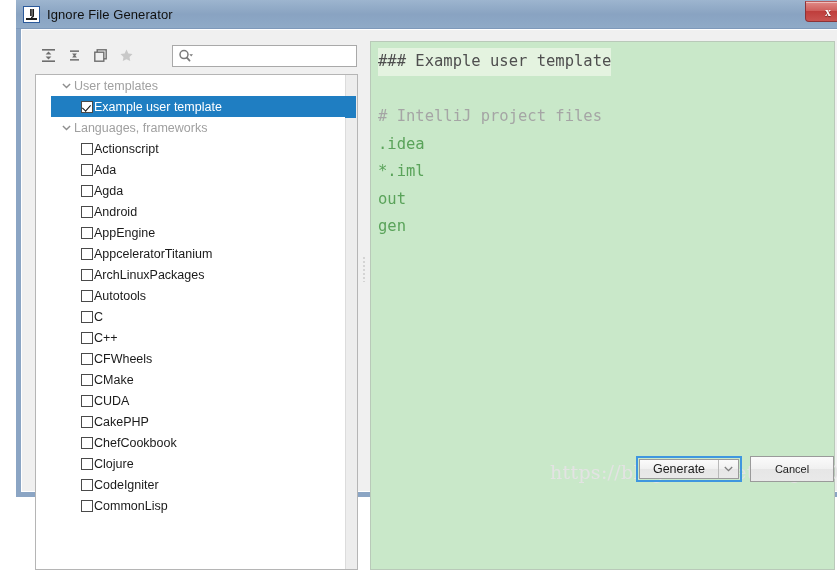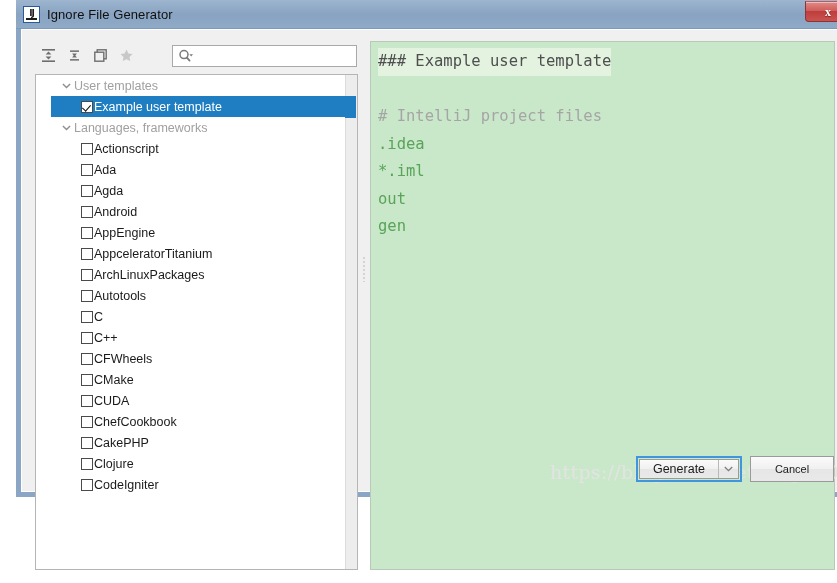--- a/index.html
+++ b/index.html
@@ -480,36 +480,41 @@
                 <span class="row-label">CMake</span>
               </div>
               <div class="tree-row">
                 <span class="indent"></span>
                 <span class="cb"></span>
                 <span class="row-label">CUDA</span>
               </div>
               <div class="tree-row">
                 <span class="indent"></span>
                 <span class="cb"></span>
+                <span class="row-label">CakePHP</span>
+              </div>
+              <div class="tree-row">
+                <span class="indent"></span>
+                <span class="cb"></span>
                 <span class="row-label">ChefCookbook</span>
               </div>
               <div class="tree-row">
                 <span class="indent"></span>
                 <span class="cb"></span>
-                <span class="row-label">CakePHP</span>
-              </div>
-              <div class="tree-row">
-                <span class="indent"></span>
-                <span class="cb"></span>
                 <span class="row-label">Clojure</span>
               </div>
               <div class="tree-row">
                 <span class="indent"></span>
                 <span class="cb"></span>
                 <span class="row-label">CodeIgniter</span>
+              </div>
+              <div class="tree-row">
+                <span class="indent"></span>
+                <span class="cb"></span>
+                <span class="row-label">CommonLisp</span>
               </div>
             </div>
           <div id="tree-scroll-track">
             <div id="tree-scroll-thumb"></div>
           </div>
         </div>
       </div>
 
       <div id="splitter">
         <div id="splitter-dots"></div>

